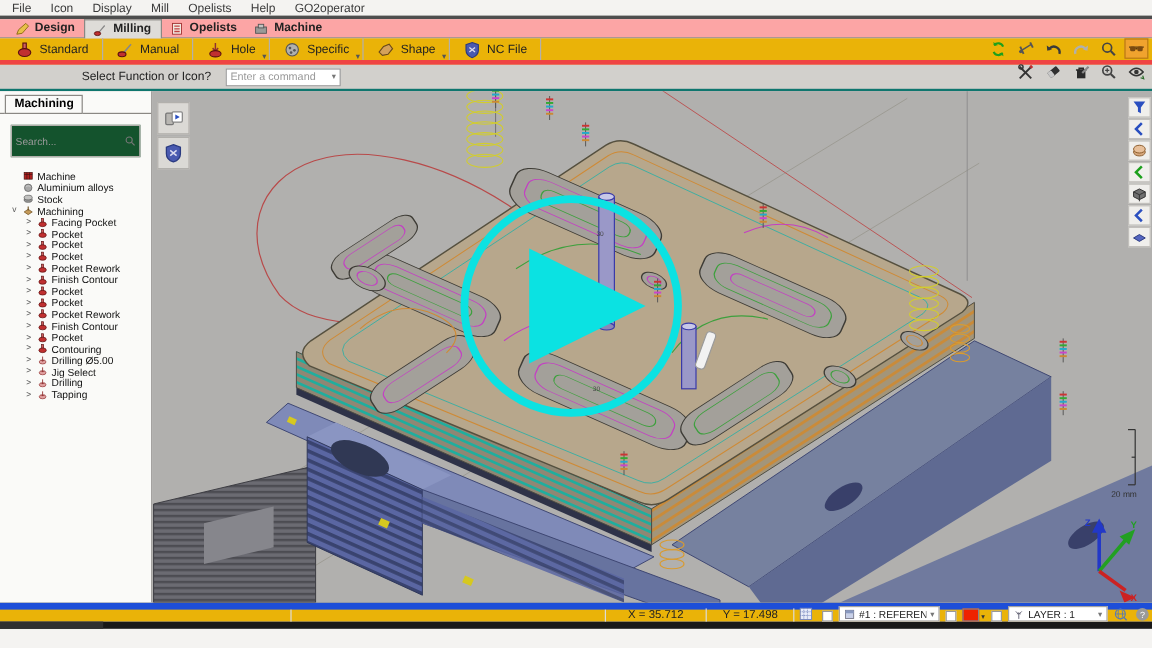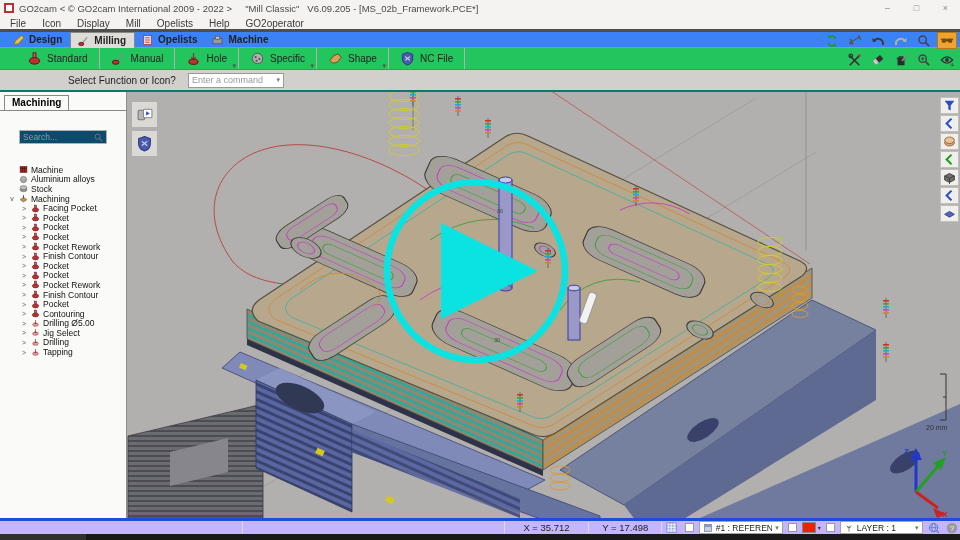--- a/index.html
+++ b/index.html
@@ -7,59 +7,59 @@
 .app{width:960px;height:540px;position:relative;background:#f4f3f1;font-family:"Liberation Sans",sans-serif;overflow:hidden}
 .titlebar{height:16px;display:flex;align-items:center;padding-left:4px;gap:5px}
 .applogo{width:10px;height:10px;border:2px solid #b63333;background:#fff;flex:none}
 .title{font-size:9.5px;color:#4a4a4a;white-space:pre;overflow:hidden}
 .wbtns{margin-left:auto;display:flex}
 .wbtn{width:29px;text-align:center;font-size:9px;color:#8a8a8a;line-height:16px;font-style:normal}
 .wbtn i{font-style:normal}
 .menubar{height:13px;display:flex;align-items:flex-end;padding-left:2px}
 .mitem{font-size:10px;color:#3a3a3a;padding:0 8px}
 .darkstrip{height:3px;background:#4e4e4e}
-.tabbar{height:16px;background:#3b82f6;display:flex;align-items:flex-end;padding-left:6px;border-bottom:1px solid #98968f}
+.tabbar{height:16px;background:#fca5a5;display:flex;align-items:flex-end;padding-left:6px;border-bottom:1px solid #98968f}
 .tab{display:flex;align-items:center;gap:4px;font-size:10px;font-weight:bold;color:#222;padding:1px 8px 1px 6px;height:15px}
 .tab.active{background:#dedcd8;border:1px solid #8a8884;border-bottom:none;height:16px;margin-bottom:-1px}
 .tabic{width:13px;height:12px;flex:none}.tabic svg{width:13px;height:12px;display:block}
-.ribbon{height:22px;background:#22c55e;display:flex;align-items:center;border-bottom:1px solid #ef4444;padding-left:16px}
+.ribbon{height:22px;background:#eab308;display:flex;align-items:center;border-bottom:4px solid #ef4444;padding-left:2px}
 .rbtn{height:100%;display:flex;align-items:center;gap:5px;padding:0 11px;border-right:1px solid #b2b0ac;font-size:10px;color:#222;position:relative}
 .ric{width:15px;height:15px;flex:none}.ric svg{width:15px;height:15px;display:block}
 .dd{display:none;font-size:7px;color:#555;position:absolute;right:2px;bottom:-1px}
 .dd.dropdown{display:block}
 .cmdbar{height:22px;background:#d2d0cc;display:flex;align-items:center;border-bottom:2px solid #0f766e}
 .cmdlabel{margin-left:56px;width:132px;text-align:center;font-size:10px;color:#222}
 .cmdinput{width:96px;height:15px;background:#fff;border:1px solid #999;display:flex;align-items:center;font-size:9px;color:#999;padding:0 3px}
 .cmdinput .ph{flex:1;white-space:nowrap;overflow:hidden}
 .dda{font-size:7px;color:#777}
 .viewicons{position:absolute;top:32px;right:3px;display:flex;flex-direction:column;gap:2px;z-index:6}
 .vrow{display:flex;gap:3px;justify-content:flex-end}
 .vic{width:20px;height:17px;display:flex;align-items:center;justify-content:center}
 .vic svg{width:14px;height:14px;display:block}
 .vic.active{background:var(--accent-orange);border:1px solid #b87a10}
 .main{position:relative;width:960px;height:426px;background:#b1b0ae}
 .scene{position:absolute;left:127px;top:0;width:833px;height:426px;display:block}
 .lpanel{position:absolute;left:0;top:0;width:127px;height:426px;background:#fafaf8;border-right:1px solid #8f8d8a;z-index:2}
 .ptab{display:inline-block;margin:3px 0 0 4px;border:1px solid #8a8884;background:#fafaf8;font-size:10px;font-weight:bold;padding:1px 7px 2px;position:relative;z-index:2}
 .ptabline{border-bottom:1px solid #8a8884;margin-top:-1px}
-.search{margin:19px;height:14px;border:1px solid #b2b0ac;background:#0c4a6e;display:flex;align-items:center;padding:0 3px;font-size:8.5px;color:#999}
+.search{margin:9px;height:27px;border:1px solid #b2b0ac;background:#14532d;display:flex;align-items:center;padding:0 3px;font-size:8.5px;color:#999}
 .search .ph{flex:1}
 .sico svg{width:9px;height:9px;display:block}
 .tree{padding-top:2px}
 .trow{display:flex;align-items:center;gap:3px;height:9.6px;padding-left:8px;font-size:8.5px;color:#111;white-space:nowrap}
 .trow.op{padding-left:20px}
 .chev{width:8px;font-size:7px;color:#555;text-align:center;flex:none;line-height:9px}
 .ti{width:9px;height:9px;flex:none}.ti svg{width:9px;height:9px;display:block}
 .lstrip{position:absolute;left:131px;top:9px;display:flex;flex-direction:column;gap:2px;z-index:3}
 .lsb{width:27px;height:27px;background:#dbd9d5;border:1px solid #b2b0ac;display:flex;align-items:center;justify-content:center}
 .lsb svg{width:17px;height:17px;display:block}
 .sidebar{position:absolute;right:1px;top:5px;display:flex;flex-direction:column;gap:1px;z-index:3}
 .sic{width:19px;height:17px;background:#f0efec;border:1px solid #c2c0bc;display:flex;align-items:center;justify-content:center}
 .sic svg{width:13px;height:13px;display:block}
-.statusbar{height:16px;background:#c4b5fd;border-top:3px solid #1d4ed8;display:flex;align-items:center;font-size:9.5px;color:#222}
+.statusbar{height:16px;background:#eab308;border-top:6px solid #1d4ed8;display:flex;align-items:flex-end;font-size:9.5px;color:#222}
 .sp1{width:247px;height:100%;border-right:1px solid #dcdbd8}
 .sp2{width:266px;height:100%;border-right:1px solid #dcdbd8}
 .sbv{width:86px;text-align:center;border-right:1px solid #dcdbd8}
 .sbv2{width:74px;text-align:center;border-right:1px solid #dcdbd8}
 .sbic{width:20px;display:flex;justify-content:center}.sbic svg{width:12px;height:12px;display:block}
 .cb{width:9px;height:9px;background:#fff;border:1px solid #999;margin:0 3px;flex:none}
 .sbdd{display:flex;align-items:center;gap:3px;width:84px;height:13px;background:#fff;border:1px solid #a5a3a0;font-size:8.5px;padding:0 3px;margin:0 2px}
 .sbdd svg{width:10px;height:10px;display:block;flex:none}
 .sbdd .lab{flex:1;white-space:nowrap;overflow:hidden}
 .swatch{width:14px;height:11px;background:var(--status-red);border:1px solid #888;margin-left:2px;flex:none}
@@ -76,30 +76,20 @@
 .sp-o{stroke:#d99b30;fill:none;stroke-width:0.9}
 .dim{font-size:5.5px;fill:#444}
 .axlab{font-size:8px;font-weight:bold}
 .scl{font-size:7px;fill:#333}
 </style>
 </head>
 <body>
 
 <div class="app">
 
-  <div class="titlebar">
-    <span class="applogo"></span>
-    <span class="title">GO2cam &lt; © GO2cam International 2009 - 2022 &gt;     "Mill Classic"   V6.09.205 - [MS_02b_Framework.PCE*]</span>
-    <span class="wbtns">
-
-    <span class="wbtn"><i>–</i></span>
-        <span class="wbtn"><i>□</i></span>
-        <span class="wbtn"><i>×</i></span>
-      </span>
-  </div>
 
   <div class="menubar">
 
   <span class="mitem">File</span>
       <span class="mitem">Icon</span>
       <span class="mitem">Display</span>
       <span class="mitem">Mill</span>
       <span class="mitem">Opelists</span>
       <span class="mitem">Help</span>
       <span class="mitem">GO2operator</span>

